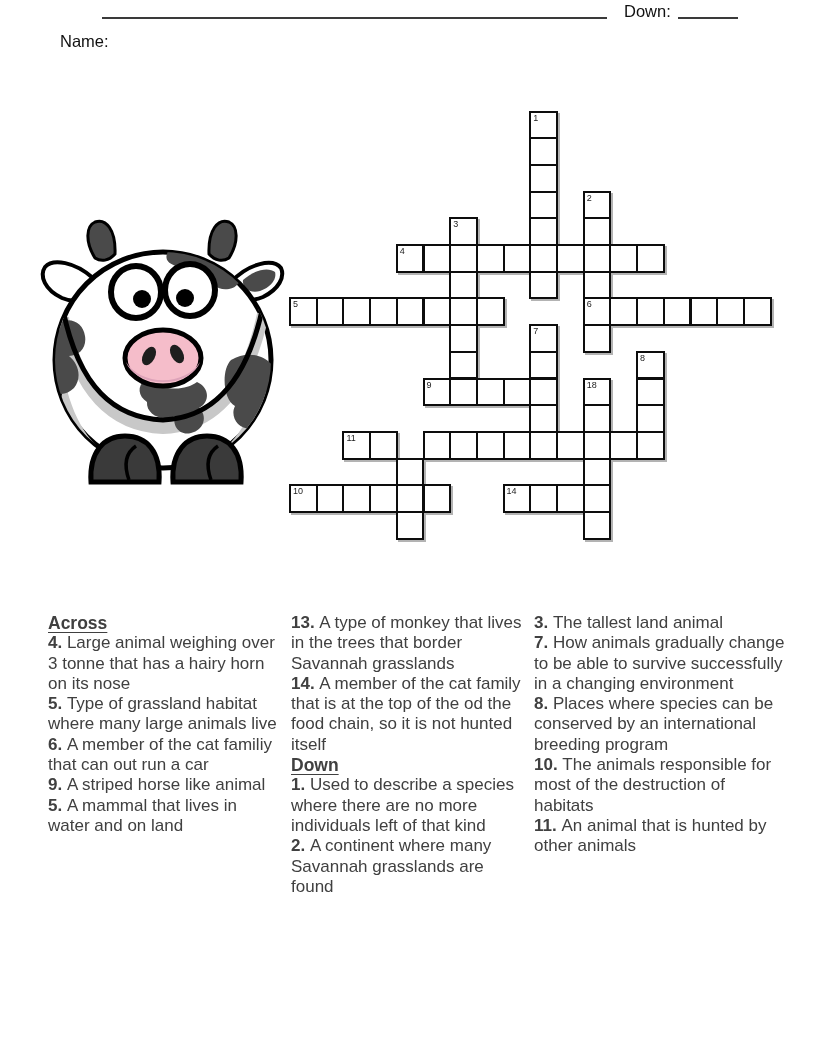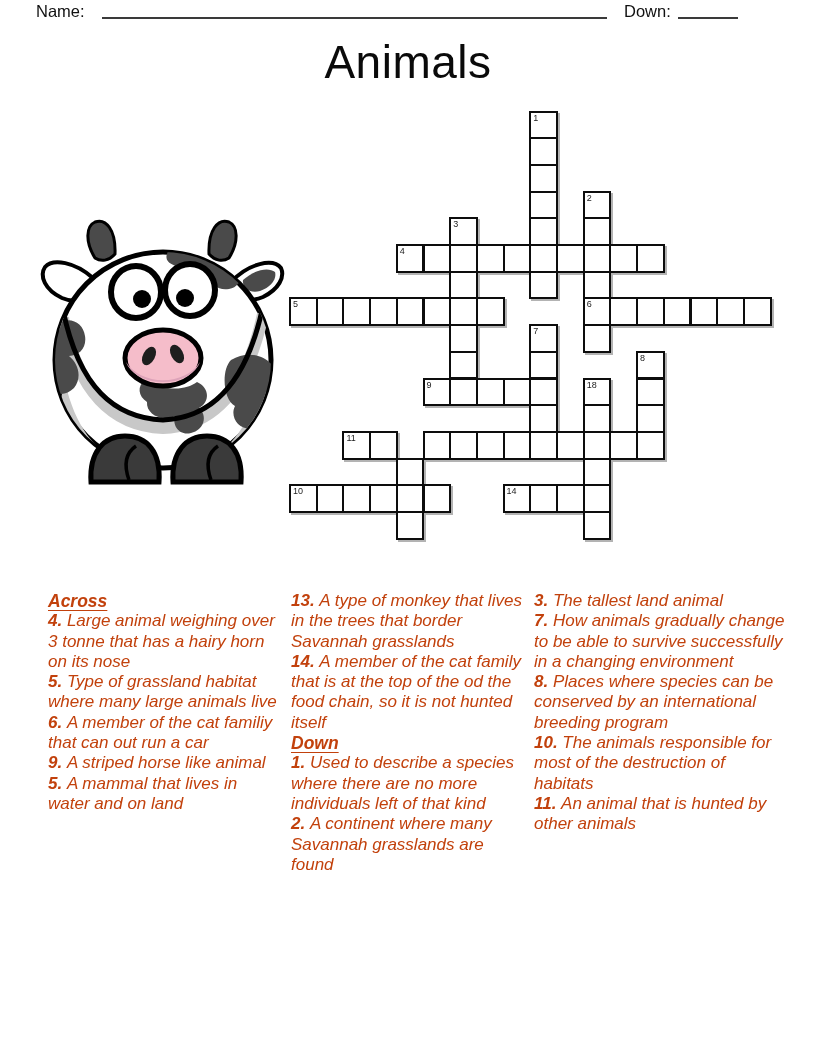--- a/index.html
+++ b/index.html
@@ -1,59 +1,58 @@
 <!DOCTYPE html>
 <html><head>
 <meta charset="utf-8">
 <style>
   html,body{margin:0;padding:0;background:#ffffff;}
   #page{position:relative;width:816px;height:1056px;background:#ffffff;overflow:hidden;
         font-family:"Liberation Sans","DejaVu Sans",sans-serif;color:#000;}
 
   
   .hdr-label{position:absolute;top:2px;font-size:16.5px;line-height:18px;color:#111;}
-  #name-label{left:36px;}
+  #name-label{left:60px;margin-top:30px;}
   #date-label{left:624px;}
   .rule{position:absolute;height:0;border-bottom:2px solid #3a3a3a;}
   #name-rule{left:102px;top:17px;width:505px;}
   #date-rule{left:678px;top:17px;width:60px;}
 
   
   #title{position:absolute;left:0;top:37px;width:816px;text-align:center;
          font-size:46px;line-height:50px;font-weight:400;letter-spacing:.5px;color:#0a0a0a;}
 
   
   #grid{position:absolute;left:0;top:0;width:816px;height:1056px;}
   .cw-cell{position:absolute;width:28.7px;height:28.7px;box-sizing:border-box;
            background:#ffffff;border:2px solid #0d0d0d;box-shadow:2px 2px 0 #b3b3b3;}
   .cw-num{position:absolute;top:0px;left:2px;font-size:9px;line-height:10px;color:#222;}
 
   
-  .clue-col{position:absolute;top:591px;font-size:17px;line-height:20.3px;color:#c2410c;font-style:italic;}
+  .clue-col{position:absolute;top:613px;font-size:17px;line-height:20.3px;color:#404040;}
   #clue-col-1{left:48px;width:233px;}
   #clue-col-2{left:291px;width:240px;}
   #clue-col-3{left:534px;width:252px;}
   .clue-heading{font-weight:bold;font-size:17.5px;text-decoration:underline;text-underline-offset:3px;}
   .clue{margin:0;}
   .clue b{font-weight:bold;}
 
   
   #cow{position:absolute;left:35px;top:210px;width:252px;height:278px;}
 </style>
 </head>
 <body>
 
 <div id="page">
 
   <div id="name-label" class="hdr-label">Name:</div>
   <div id="name-rule" class="rule"></div>
   <div id="date-label" class="hdr-label">Down:</div>
   <div id="date-rule" class="rule"></div>
 
-  <div id="title">Animals</div>
 
   <svg id="cow" viewBox="0 0 252 278">
     <defs>
       <clipPath id="bodyclip">
           <circle cx="128" cy="150" r="108"></circle>
         </clipPath>
     </defs>
 
     <path d="M58 68 C40 52 18 48 10 57 C4 66 10 80 27 88 C41 94 55 91 61 81 Z" fill="#ffffff" stroke="#000" stroke-width="4"></path>
     <path d="M196 72 C214 53 238 48 246 58 C250 67 244 79 228 87 C214 93 201 89 195 81 Z" fill="#ffffff" stroke="#000" stroke-width="4"></path>

